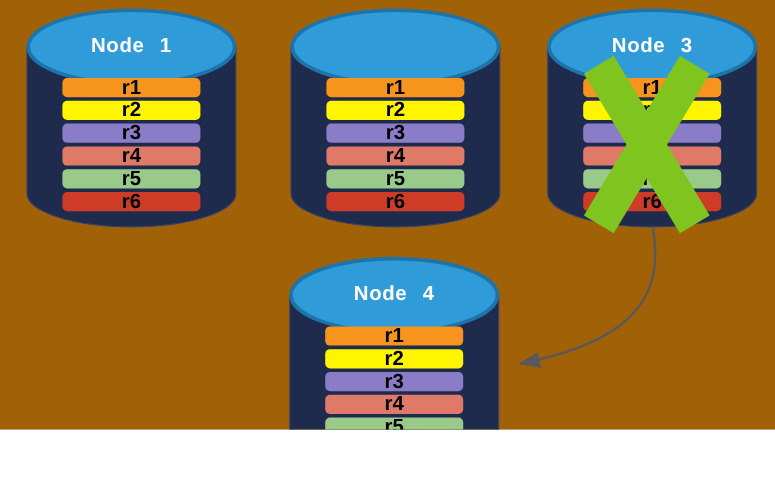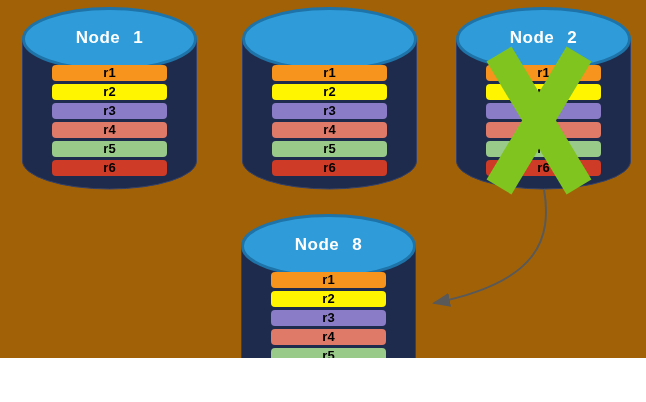--- a/index.html
+++ b/index.html
@@ -16,21 +16,21 @@
     text-align:center;color:var(--title-text);
     font-size:17px;font-weight:bold;letter-spacing:.5px;word-spacing:.45em;
   }
 
   .replicas{
     position:absolute;top:59px;left:31px;width:115px;
     display:flex;flex-direction:column;gap:3px;
   }
   .replica{
     height:16px;line-height:16px;border-radius:4px;
-    text-align:center;font-size:13px;font-weight:bold;
+    text-align:center;font-size:17px;font-weight:bold;
     color:var(--replica-text);
   }
 
   .x-mark{position:absolute;left:0;top:0;overflow:visible;pointer-events:none;}
   .x-mark line{stroke:var(--failure-x);stroke-width:29;stroke-linecap:butt;}
 
   .arrow-overlay{position:absolute;left:0;top:0;pointer-events:none;}
   .arrow-path{fill:none;stroke:var(--arrow);stroke-width:2;}
   .arrow-head{fill:var(--arrow);}
 </style>
@@ -68,41 +68,41 @@
       <div class="replica" style="background: rgb(154, 202, 138);">r5</div>
       <div class="replica" style="background: rgb(206, 59, 38);">r6</div>
     </div>
   </div>
 
   <div class="node" style="left:455px;top:6px;">
     <svg class="cyl" width="177" height="192" viewBox="0 0 177 192">
       <path class="cyl-body" d="M1.5 33 L1.5 155 A87 28 0 0 0 175.5 155 L175.5 33 Z"></path>
       <ellipse class="cyl-top" cx="88.5" cy="33" rx="86" ry="30.5"></ellipse>
     </svg>
-    <div class="node-title">Node 2</div>
+    <div class="node-title">Node 3</div>
     <div class="replicas">
       <div class="replica" style="background: rgb(247, 148, 29);">r1</div>
       <div class="replica" style="background: rgb(255, 245, 0);">r2</div>
       <div class="replica" style="background: rgb(139, 124, 200);">r3</div>
       <div class="replica" style="background: rgb(223, 122, 104);">r4</div>
       <div class="replica" style="background: rgb(154, 202, 138);">r5</div>
       <div class="replica" style="background: rgb(206, 59, 38);">r6</div>
     </div>
     <svg class="x-mark" width="177" height="192" viewBox="0 0 177 192">
       <line x1="44" y1="48" x2="124" y2="181"></line>
       <line x1="124" y1="48" x2="44" y2="181"></line>
     </svg>
   </div>
 
   <div class="node" style="left:240px;top:213px;">
     <svg class="cyl" width="177" height="192" viewBox="0 0 177 192">
       <path class="cyl-body" d="M1.5 33 L1.5 155 A87 28 0 0 0 175.5 155 L175.5 33 Z"></path>
       <ellipse class="cyl-top" cx="88.5" cy="33" rx="86" ry="30.5"></ellipse>
     </svg>
-    <div class="node-title">Node 8</div>
+    <div class="node-title">Node 4</div>
     <div class="replicas">
       <div class="replica" style="background: rgb(247, 148, 29);">r1</div>
       <div class="replica" style="background: rgb(255, 245, 0);">r2</div>
       <div class="replica" style="background: rgb(139, 124, 200);">r3</div>
       <div class="replica" style="background: rgb(223, 122, 104);">r4</div>
       <div class="replica" style="background: rgb(154, 202, 138);">r5</div>
       <div class="replica" style="background: rgb(206, 59, 38);">r6</div>
     </div>
   </div>
 

